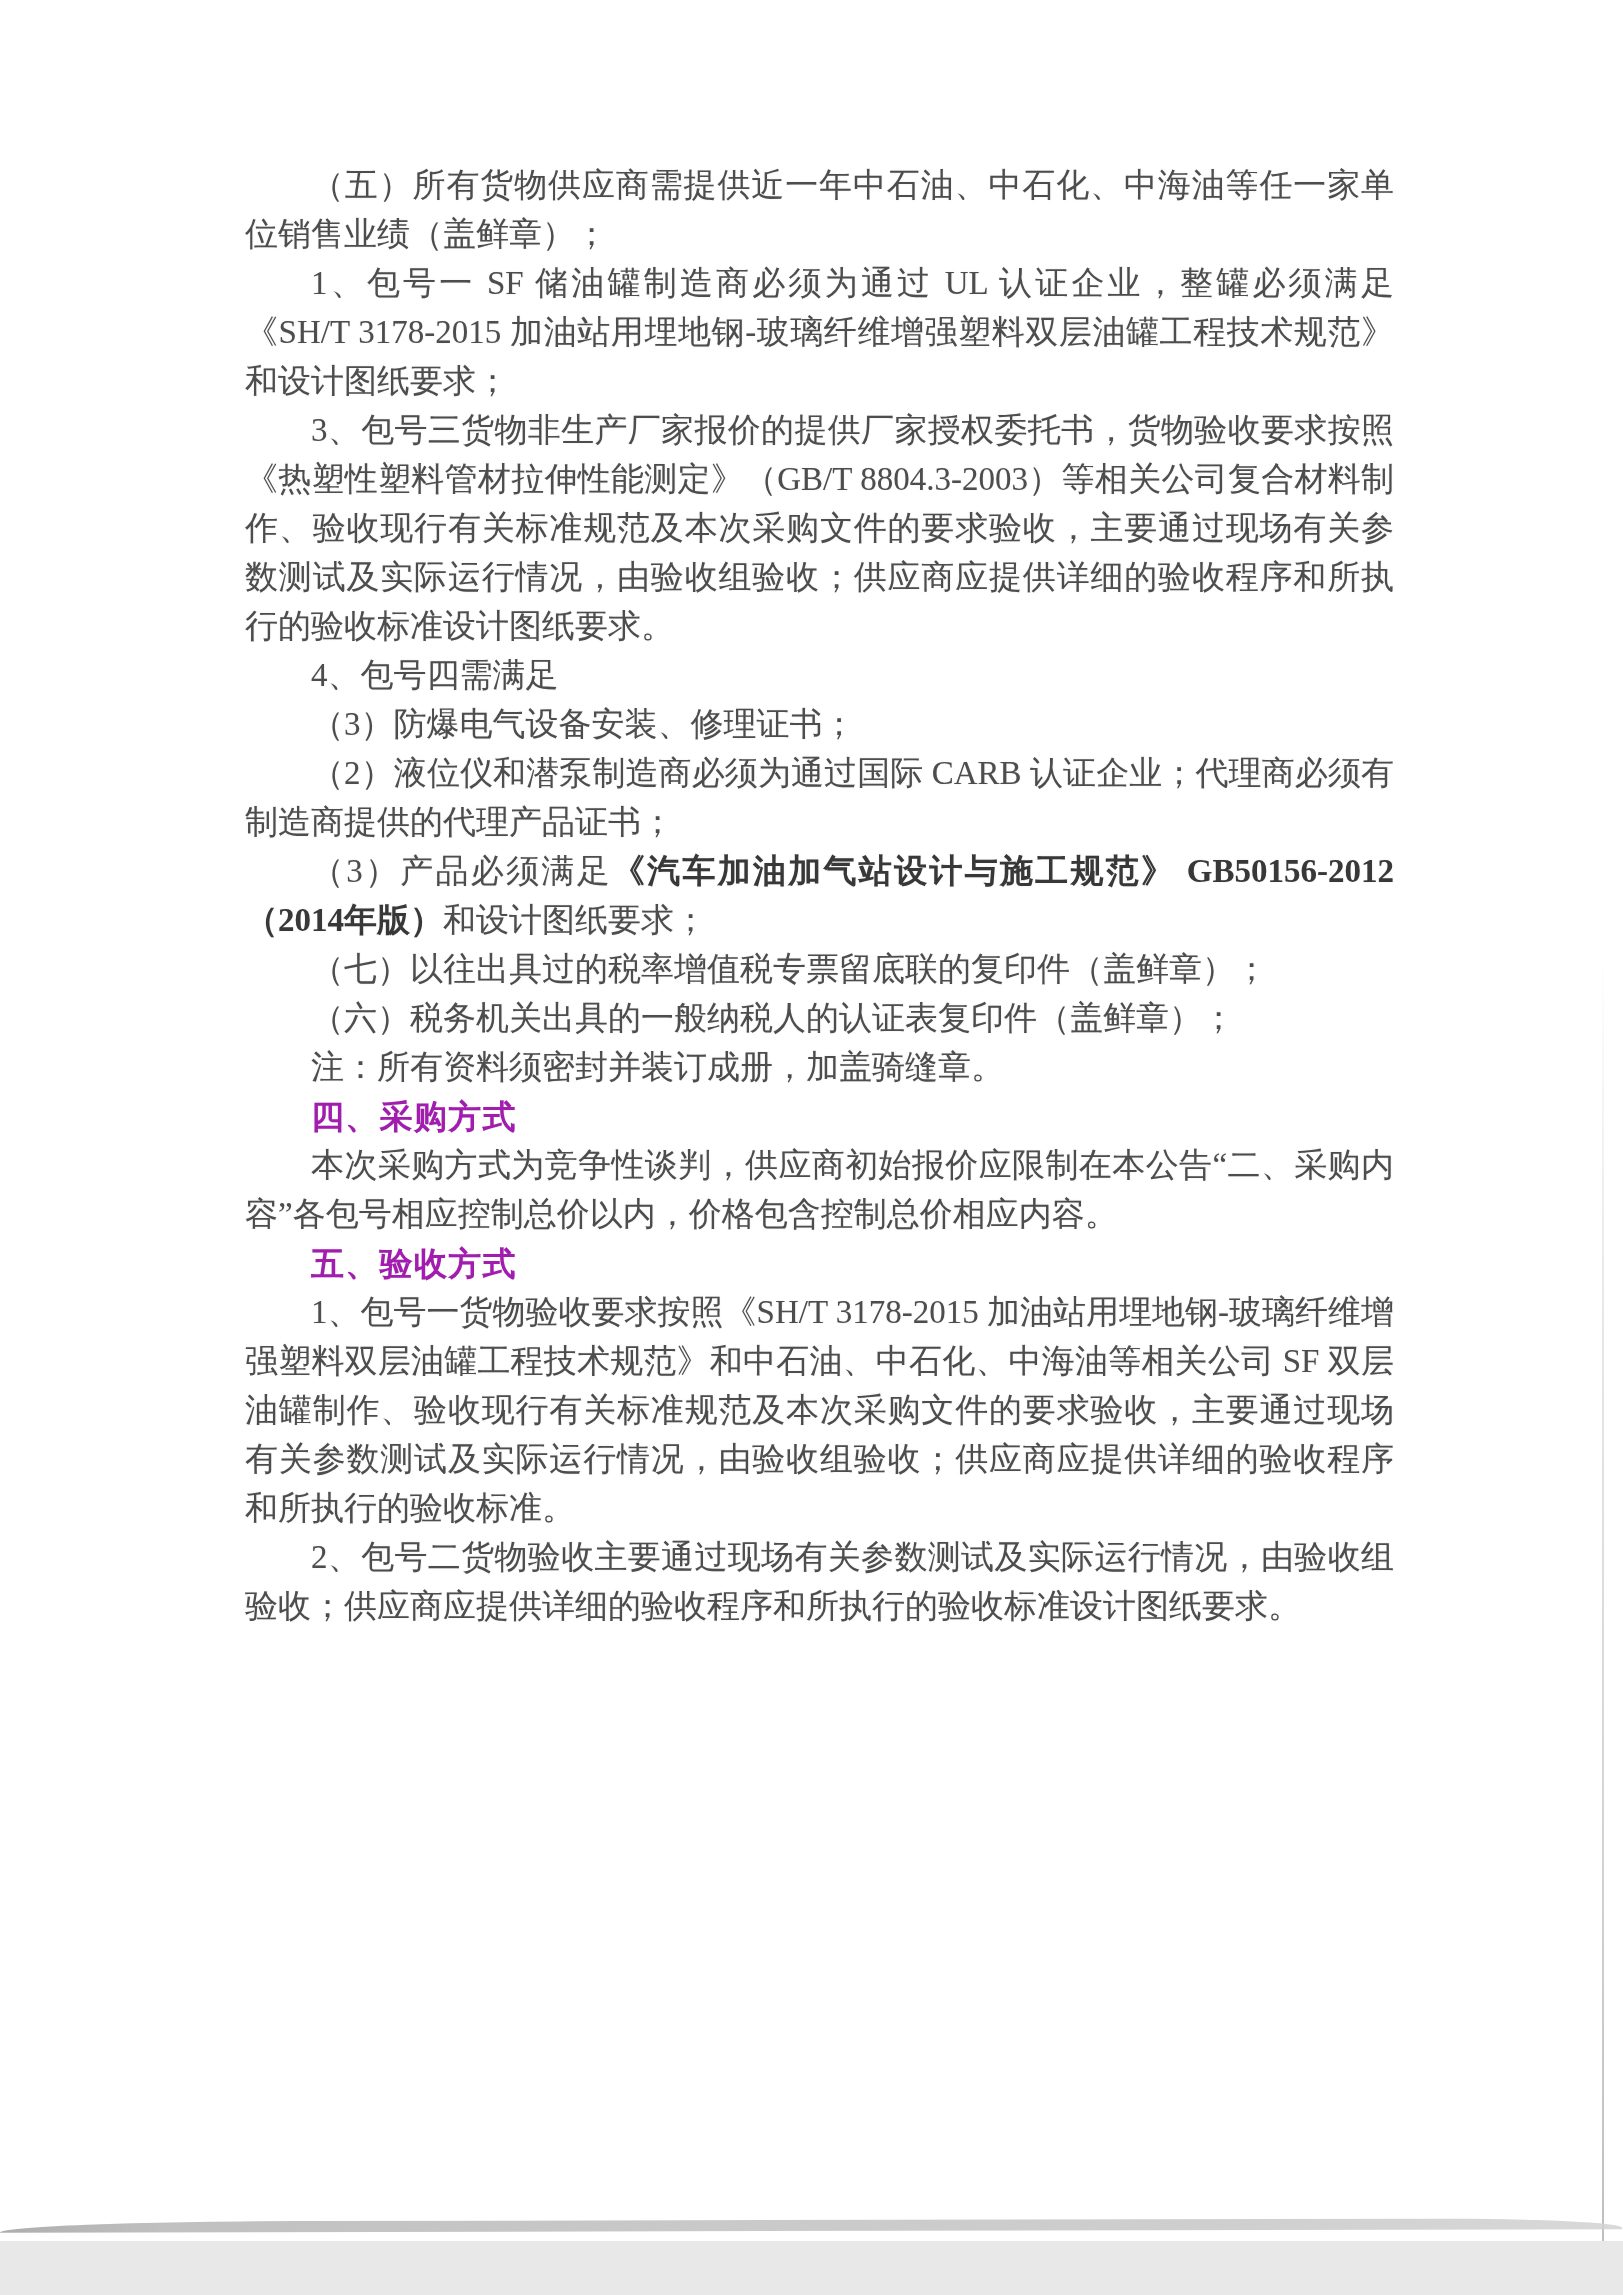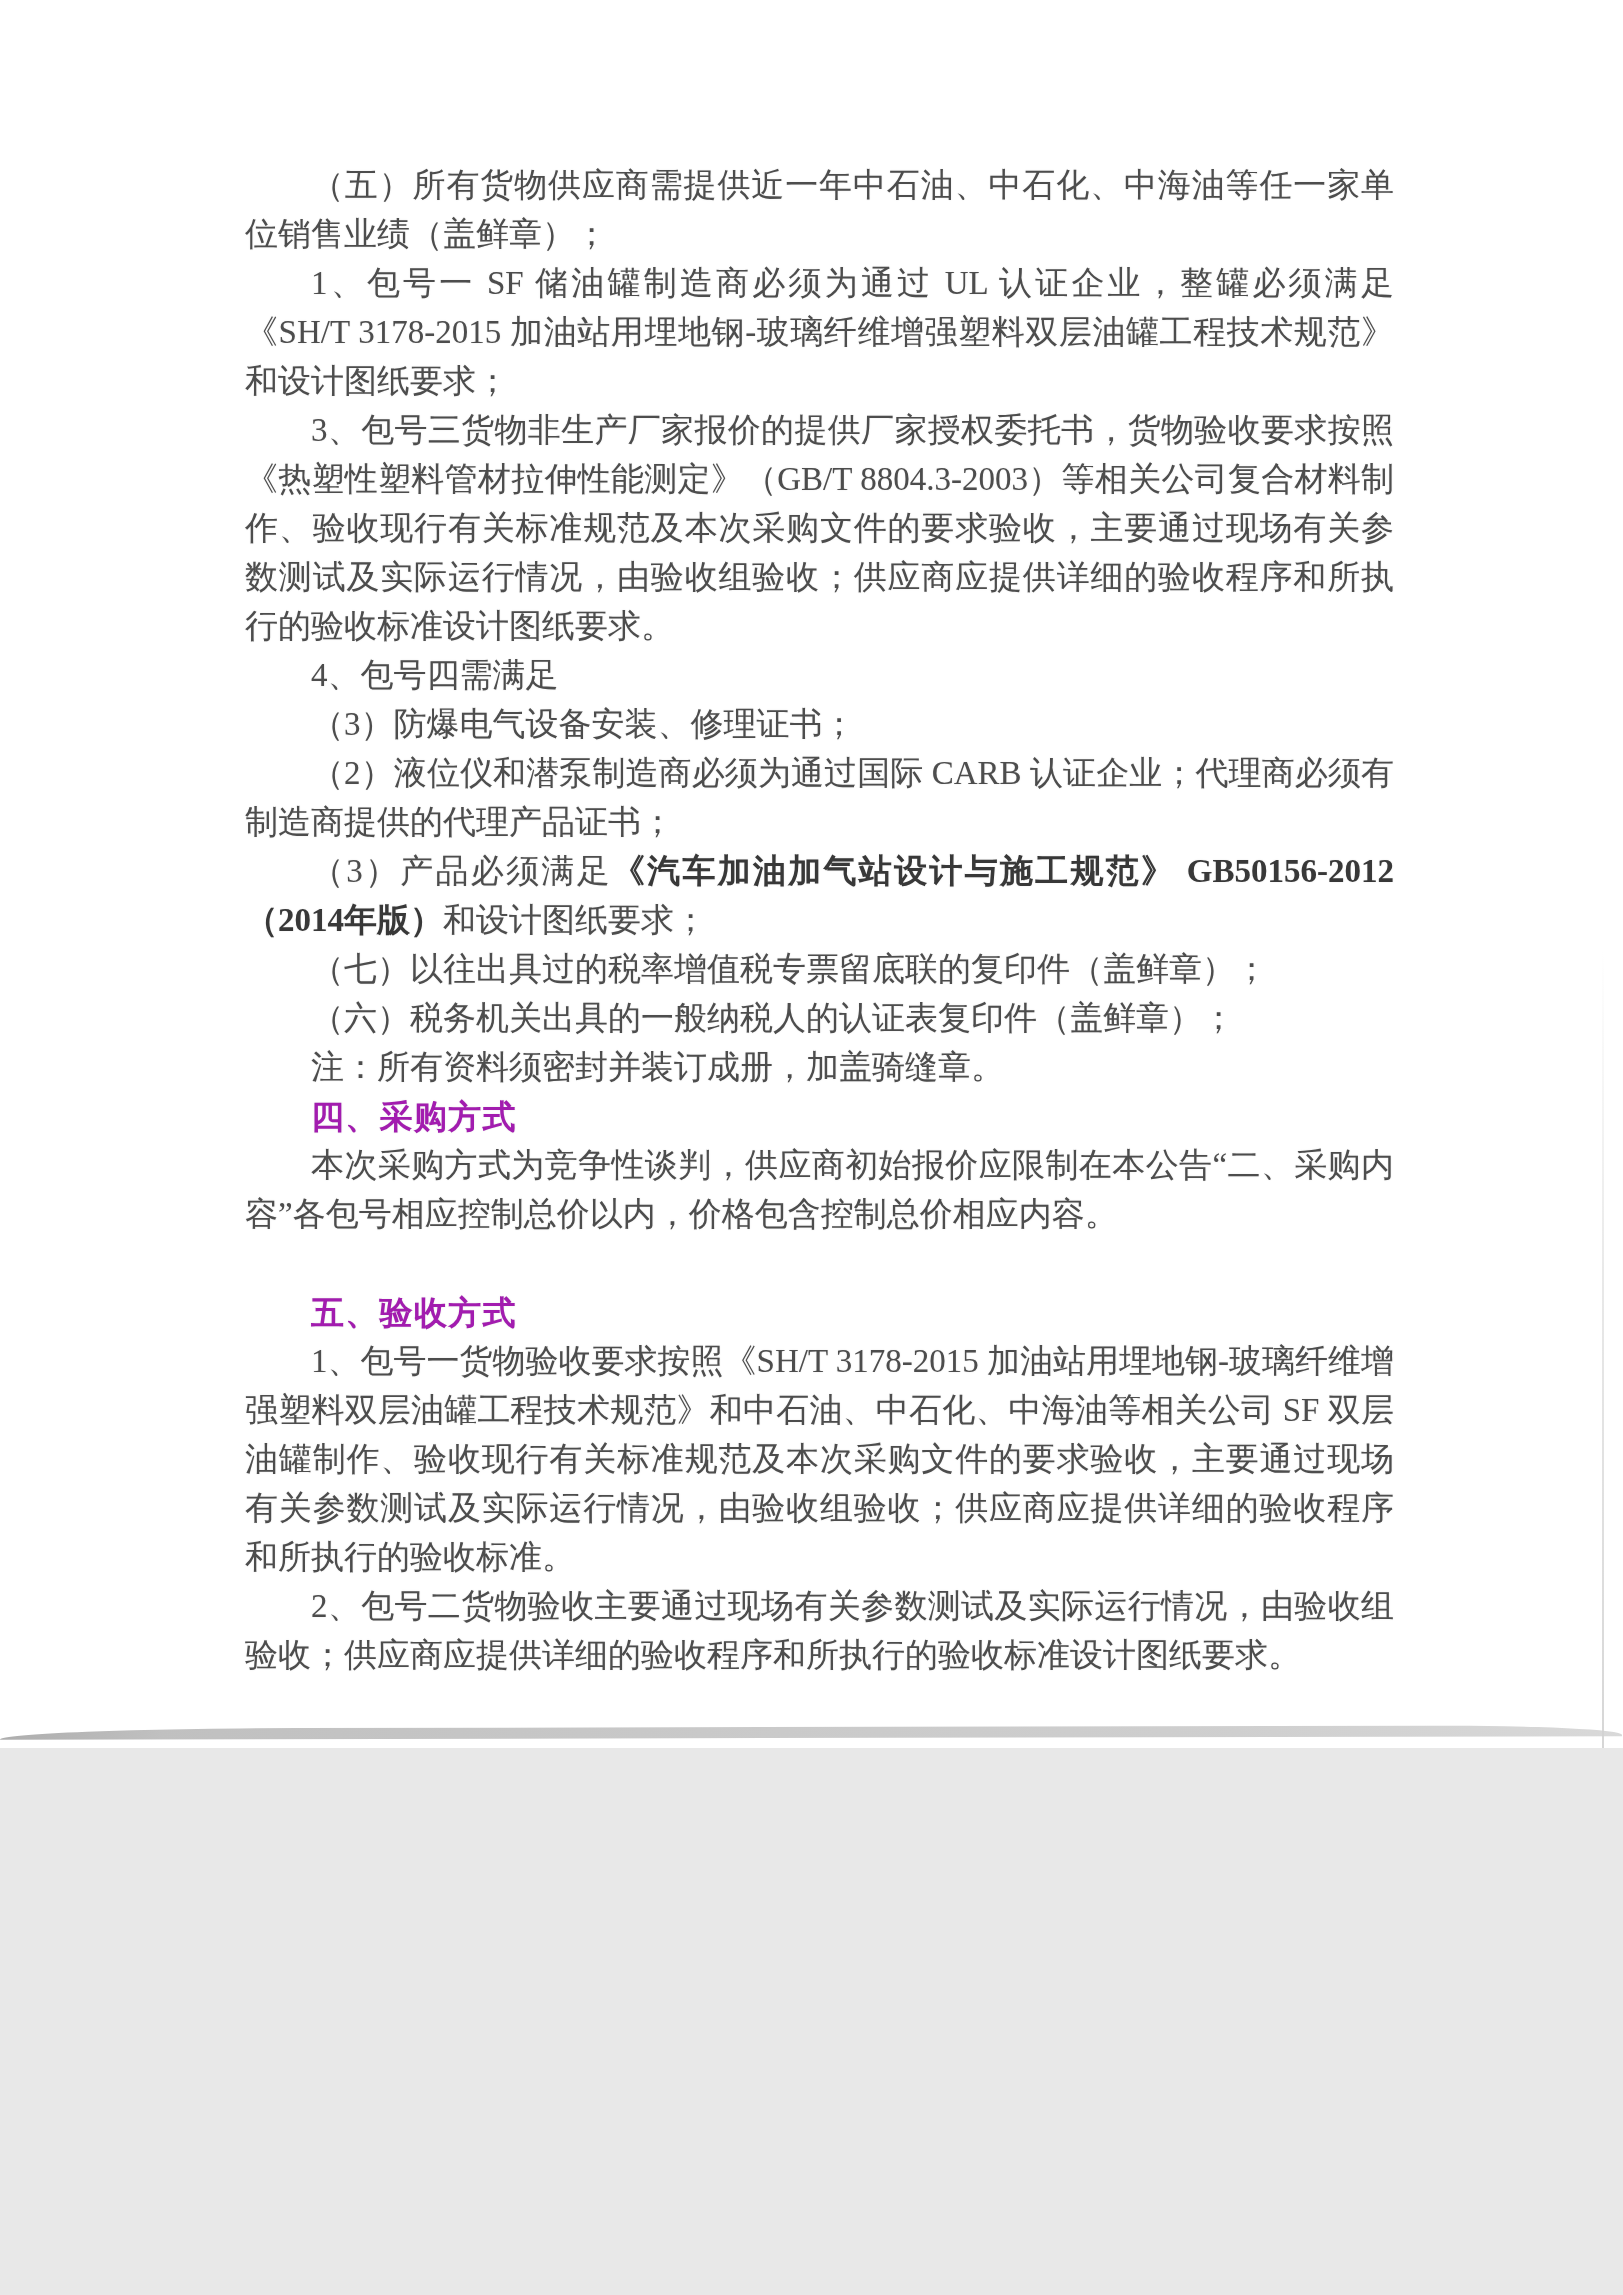--- a/index.html
+++ b/index.html
@@ -1,19 +1,19 @@
 <!DOCTYPE html>
 <html style="font-size:10.5px"><head>
 <meta charset="utf-8">
 <style>
   html,body{margin:0;padding:0;background:#e8e8e8;}
   .page{
     position:relative;
     width:1623px;
-    height:1748px;
+    height:2241px;
     margin:0 auto;
     background:#ffffff;
     overflow:hidden;
     font-family:"Liberation Serif","DejaVu Serif",serif;
   }
   .content{
     position:absolute;
     left:245px;
     top:161px;
     width:1149px;
@@ -28,21 +28,20 @@
     margin:0;
     text-indent:2em;
   }
   .content p.heading{
     font-family:"Liberation Sans","DejaVu Sans",sans-serif;
     font-weight:700;
     color:#a21caf;
     letter-spacing:1.3px;
   }
   .content p.gap-before{
-    margin-top:49px;
   }
   .seg-bold{
     font-weight:700;
     color:#383838;
   }
   
   .bottom-shadow{
     position:absolute;
     left:0;
     bottom:10.5px;

